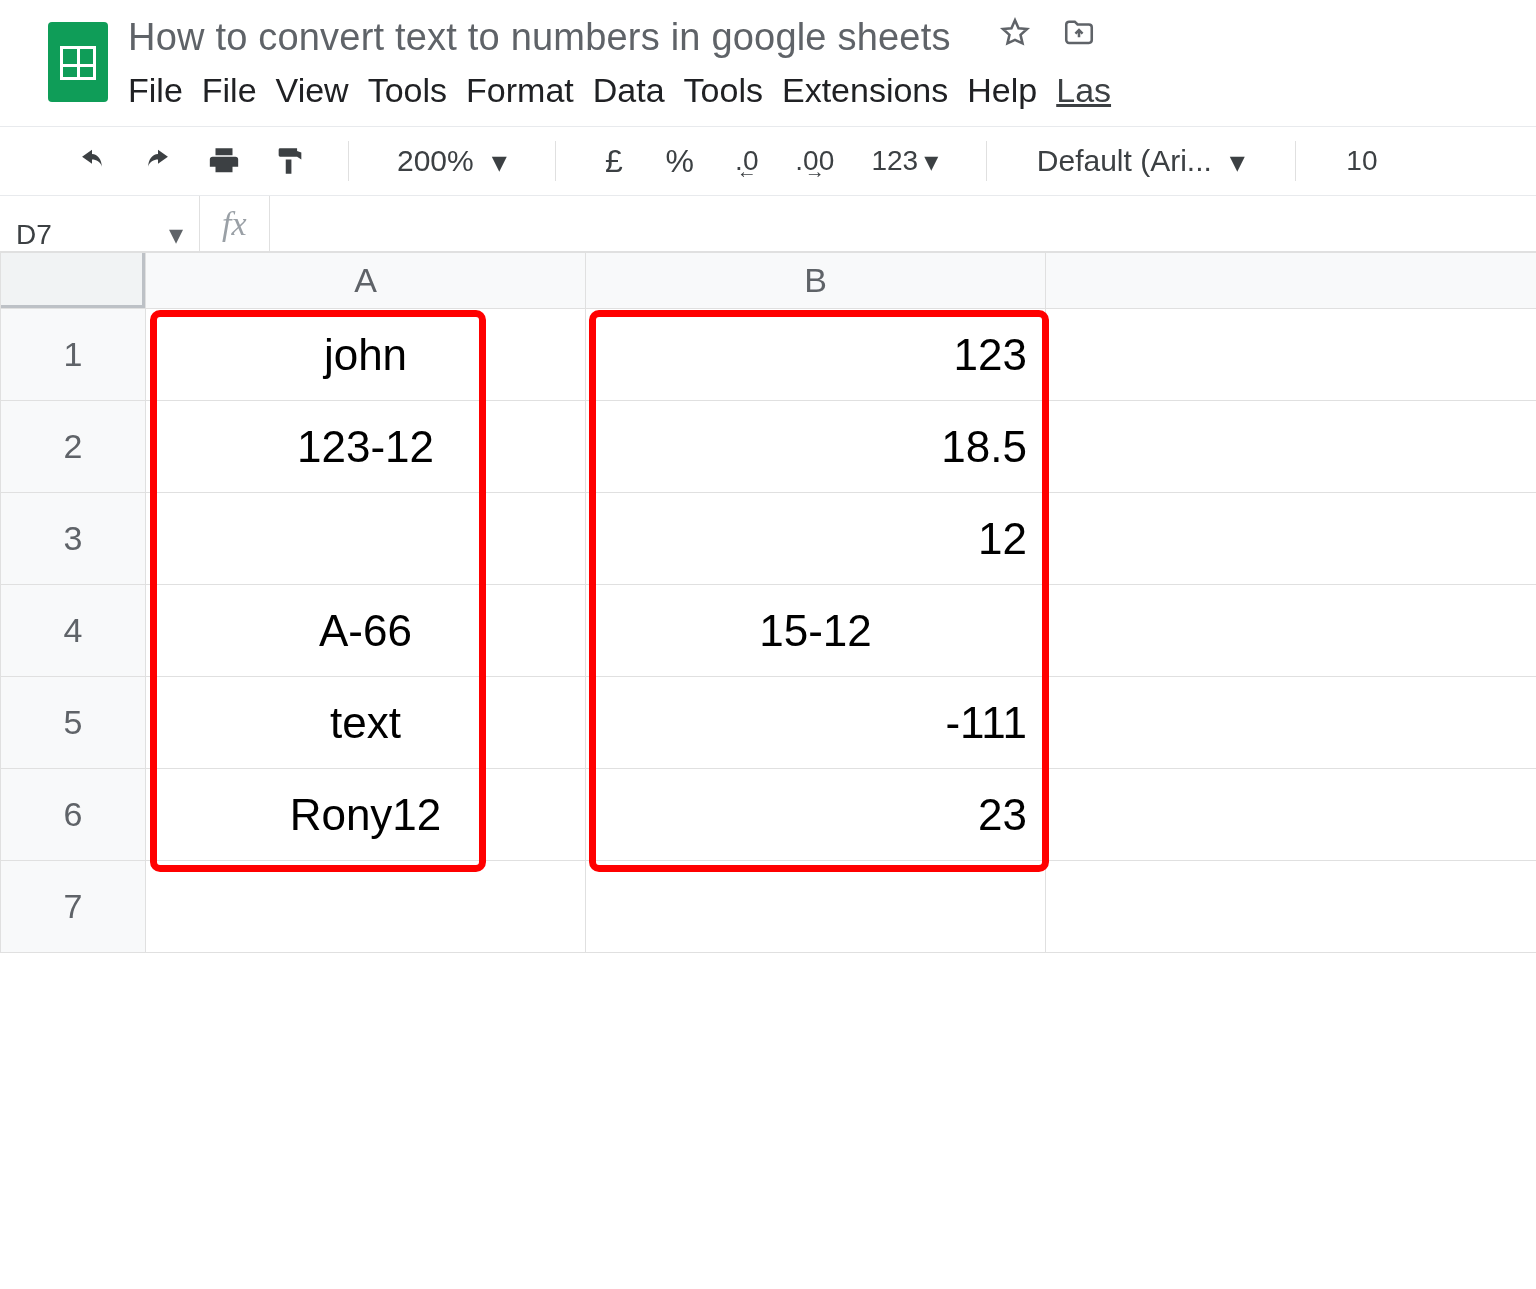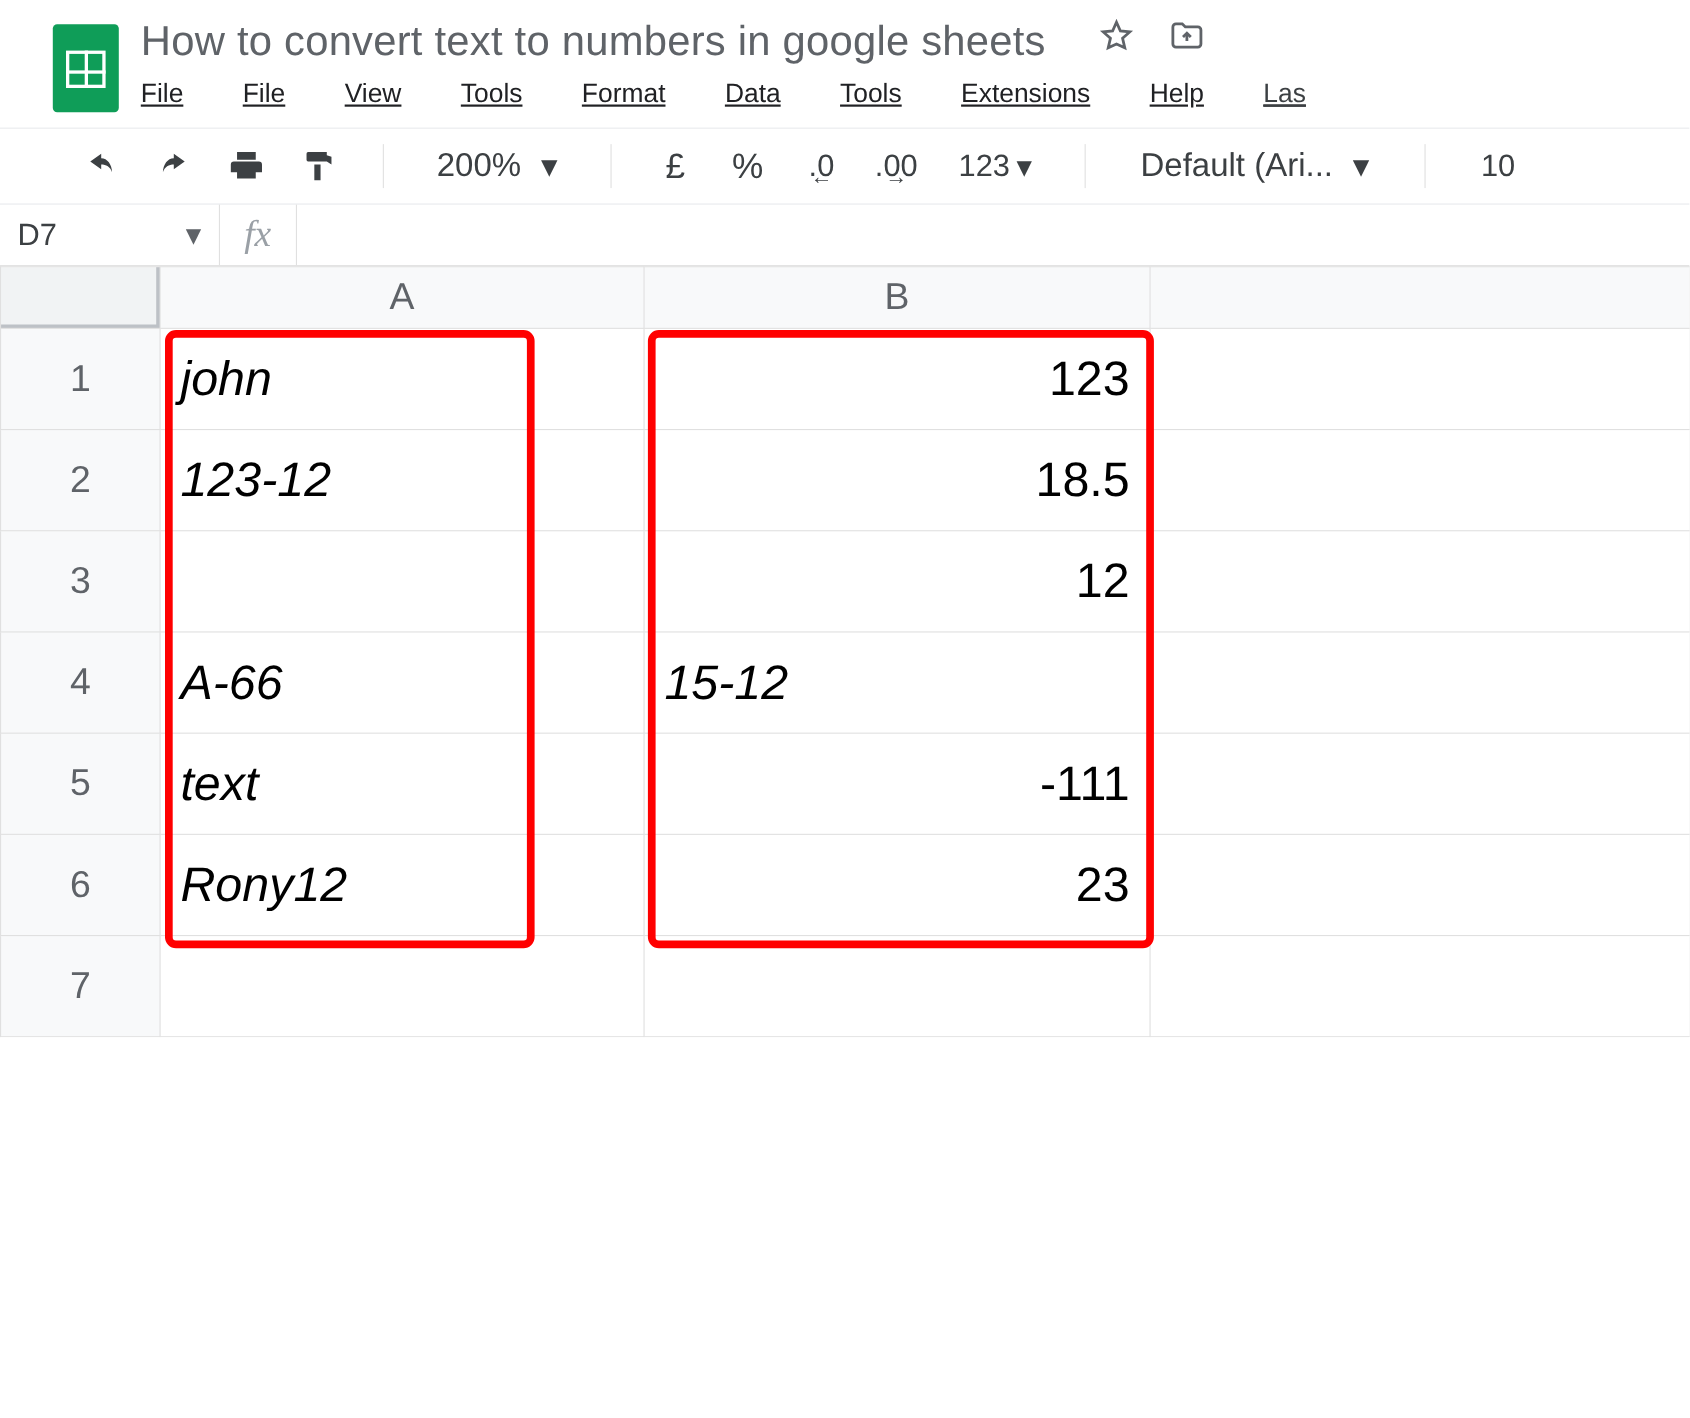--- a/index.html
+++ b/index.html
@@ -63,25 +63,24 @@
     gap: 47px;
     padding-top: 6px;
   }
   .doc-title-text { white-space: nowrap; }
   .title-icons { display: flex; gap: 30px; align-items: center; }
   .title-icons svg { width: 34px; height: 34px; color: #5f6368; }
 
   
   .menu-bar {
     display: flex;
-    gap: 54px;
+    gap: 19px;
     padding: 12px 0 16px 0;
-    font-size: 24px;
+    font-size: 34px;
     color: #202124;
-    text-decoration: underline;
   }
   .menu-bar .item { cursor: pointer; }
   .menu-bar .last { text-decoration: underline; color: #3c4043; }
 
   
   .toolbar-wrap { border-top: 1px solid #e8eaed; border-bottom: 1px solid #e8eaed; }
   .toolbar {
     display: flex;
     align-items: center;
     gap: 22px;
@@ -111,21 +110,21 @@
   
   .fx-row {
     display: flex;
     align-items: center;
     border-bottom: 1px solid #e0e0e0;
     height: 56px;
   }
   .name-box {
     width: 200px;
     display: flex;
-    align-items: center;
+    align-items: flex-end;
     justify-content: space-between;
     padding: 0 16px 0 16px;
     font-size: 28px;
     color: #3c4043;
     border-right: 1px solid #e0e0e0;
     height: 100%;
   }
   .name-box .drop { color: #5f6368; }
   .fx-label {
     font-family: "Times New Roman", serif;
@@ -173,21 +172,21 @@
     font-size: 34px;
     text-align: center;
     height: 92px;
   }
   tbody td {
     height: 92px;
     padding: 0 18px;
     color: #000;
     font-size: 44px;
   }
-  tbody td.txt { text-align: left; font-style: italic; }
+  tbody td.txt { text-align: center; }
   tbody td.num { text-align: right; }
 
   
   .hl {
     position: absolute;
     border: 7px solid #ff0000;
     border-radius: 10px;
     pointer-events: none;
   }
   .hl-a { left: 150px; top: 58px;  width: 336px; height: 562px; }

